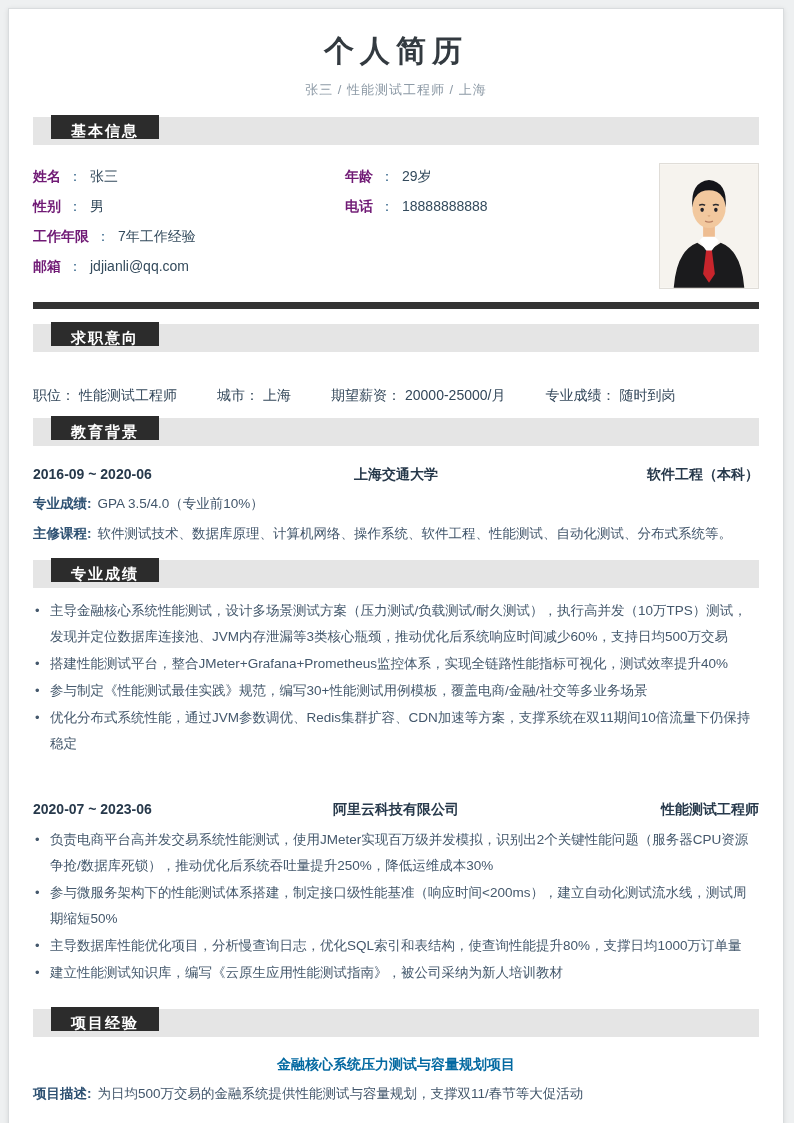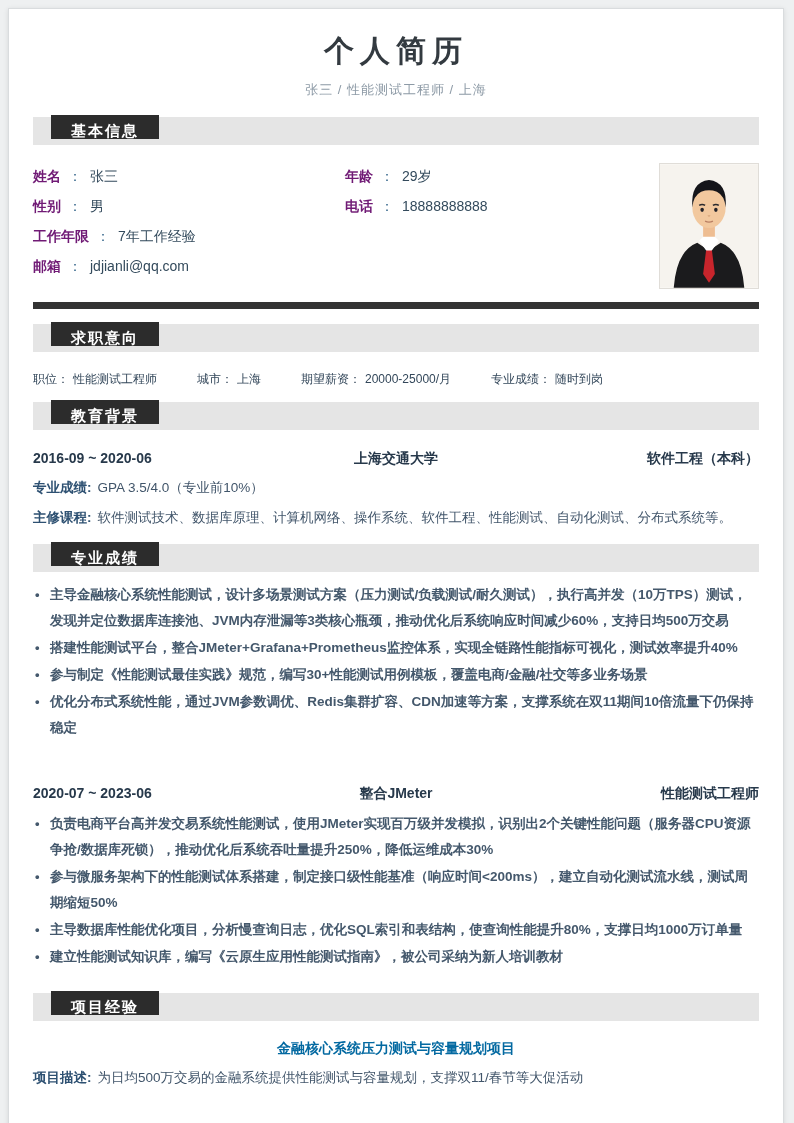--- a/index.html
+++ b/index.html
@@ -38,37 +38,37 @@
   .info-cols{flex:1;display:flex;}
   .col{width:312px;}
   .field{height:30px;line-height:30px;font-size:14px;white-space:nowrap;}
   .flabel{font-weight:bold;color:#701a75;}
   .fcolon{color:#3a6a8e;margin:0 8px 0 7px;}
   .fvalue{color:#334a5c;}
   .photo-box{width:100px;height:126px;border:1px solid #e0ddd8;box-sizing:border-box;margin-top:2px;}
   .photo-box svg{display:block;width:100%;height:100%;}
   .divider{height:7px;background:#333333;margin-top:13px;}
   .sec-intent{margin-top:13px;}
-  .intent-row{display:flex;margin-top:13px;font-size:12px;color:#33475a;height:24px;line-height:24px;}
+  .intent-row{display:flex;margin-top:29px;font-size:14px;color:#33475a;height:24px;line-height:24px;}
   .intent-item{margin-right:40px;white-space:nowrap;}
   .intent-item .ilabel{color:#33475a;}
   .intent-item .ivalue{margin-left:4px;color:#33475a;}
   .sec-edu{margin-top:9px;}
   .tri-row{display:flex;justify-content:space-between;margin-top:16px;
     font-size:14px;font-weight:bold;color:#27394b;height:20px;line-height:20px;}
   .tri-row .mid{text-align:center;flex:1;}
   .tri-row .left{width:220px;}
   .tri-row .right{width:220px;text-align:right;}
   .kv-line{margin-top:10px;font-size:13.5px;line-height:20px;color:#41556a;}
   .kv-line .klabel{font-weight:bold;color:#2e5172;margin-right:6px;}
   .sec-work{margin-top:14px;}
   ul.bullets{margin:8px 0 0 0;padding:0;list-style:none;}
   ul.bullets li{
     position:relative;padding-left:17px;font-size:13.5px;color:#44586c;
-    line-height:26px;margin-bottom:1px;font-weight:bold;
+    line-height:26px;margin-bottom:1px;
   }
   ul.bullets li::before{
     content:"•";position:absolute;left:2px;top:0;color:#44586c;font-size:13px;
   }
   .job2{margin-top:42px;}
   .sec-proj{margin-top:21px;}
   .proj-title{margin-top:17px;text-align:center;font-size:14px;font-weight:bold;color:#0369a1;}
 </style>
 </head>
 <body>
@@ -164,21 +164,21 @@
 
   <ul class="bullets">
     <li>主导金融核心系统性能测试，设计多场景测试方案（压力测试/负载测试/耐久测试），执行高并发（10万TPS）测试，发现并定位数据库连接池、JVM内存泄漏等3类核心瓶颈，推动优化后系统响应时间减少60%，支持日均500万交易</li>
     <li>搭建性能测试平台，整合JMeter+Grafana+Prometheus监控体系，实现全链路性能指标可视化，测试效率提升40%</li>
     <li>参与制定《性能测试最佳实践》规范，编写30+性能测试用例模板，覆盖电商/金融/社交等多业务场景</li>
     <li>优化分布式系统性能，通过JVM参数调优、Redis集群扩容、CDN加速等方案，支撑系统在双11期间10倍流量下仍保持稳定</li>
   </ul>
 
   <div class="tri-row job2">
     <span class="left">2020-07 ~ 2023-06</span>
-    <span class="mid">整合JMeter</span>
+    <span class="mid">阿里云科技有限公司</span>
     <span class="right">性能测试工程师</span>
   </div>
   <ul class="bullets">
     <li>负责电商平台高并发交易系统性能测试，使用JMeter实现百万级并发模拟，识别出2个关键性能问题（服务器CPU资源争抢/数据库死锁），推动优化后系统吞吐量提升250%，降低运维成本30%</li>
     <li>参与微服务架构下的性能测试体系搭建，制定接口级性能基准（响应时间&lt;200ms），建立自动化测试流水线，测试周期缩短50%</li>
     <li>主导数据库性能优化项目，分析慢查询日志，优化SQL索引和表结构，使查询性能提升80%，支撑日均1000万订单量</li>
     <li>建立性能测试知识库，编写《云原生应用性能测试指南》，被公司采纳为新人培训教材</li>
   </ul>
 
   <div class="sec sec-proj">

